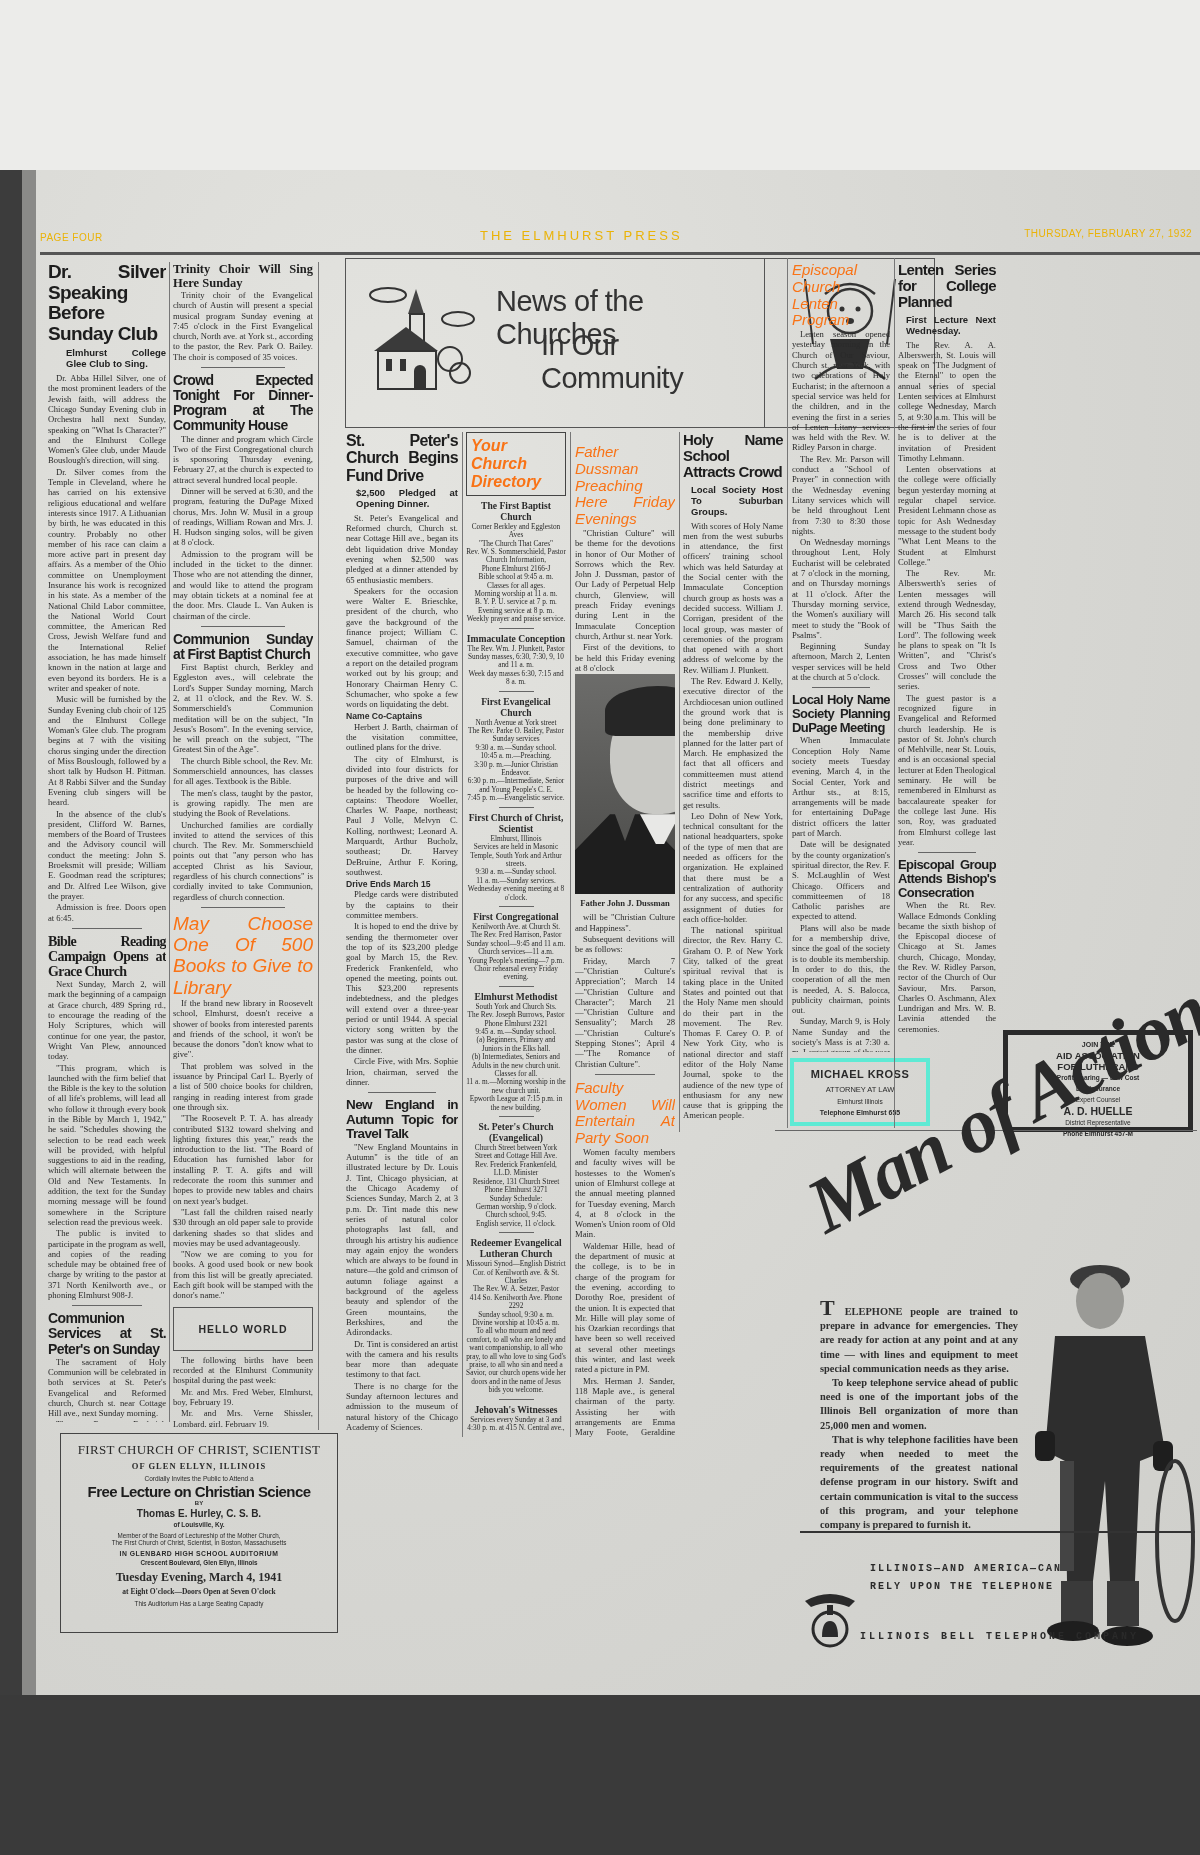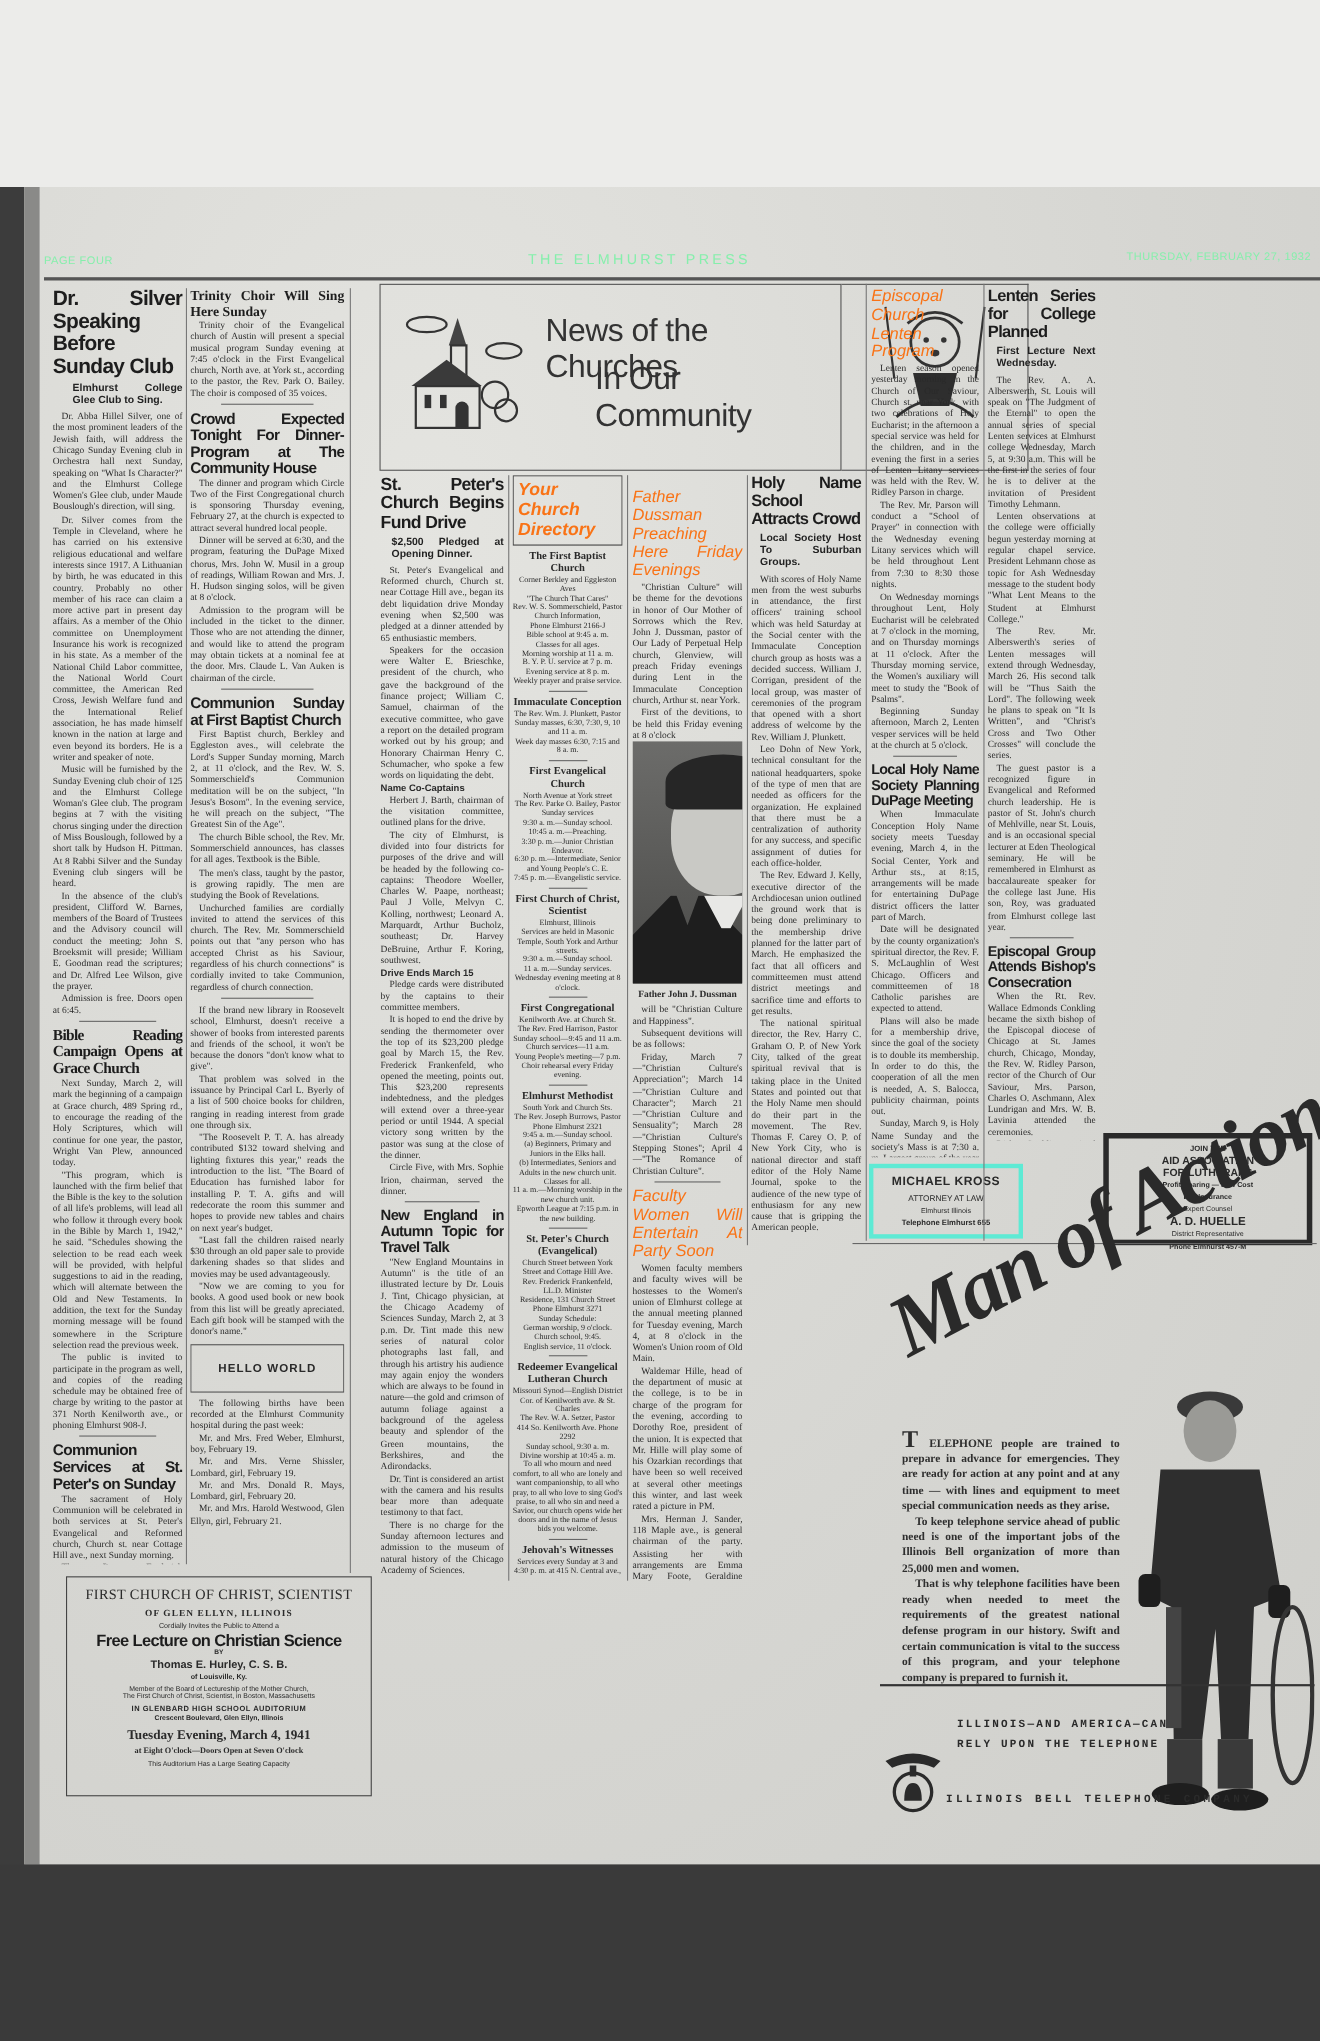--- a/index.html
+++ b/index.html
@@ -8,21 +8,21 @@
 
   .page {
     position: absolute; left: 22px; top: 170px; width: 1178px; height: 1525px;
     background: #dcdcd8;
     background-image: radial-gradient(ellipse at 30% 20%, #e4e4e0 0%, #d6d6d2 60%, #cfcfcb 100%);
     border-left: 14px solid #8a8a88;
   }
   .top-band { position: absolute; left: 0; top: 0; width: 1200px; height: 170px; background: #ececea; }
   .bottom-band { position: absolute; left: 0; top: 1695px; width: 1200px; height: 160px; background: #3a3a3a; }
 
-  .masthead { position: absolute; left: 40px; top: 228px; width: 1160px; height: 22px; font-family: "Liberation Sans", sans-serif; color: #86efac; }
+  .masthead { position: absolute; left: 40px; top: 228px; width: 1160px; height: 22px; font-family: "Liberation Sans", sans-serif; color: #eab308; }
   .masthead .left { position: absolute; left: 0; top: 4px; font-size: 10px; letter-spacing: 0.5px; }
   .masthead .center { position: absolute; left: 440px; top: 0; font-size: 13px; letter-spacing: 3px; }
   .masthead .right { position: absolute; right: 8px; top: 0; font-size: 10px; letter-spacing: 0.5px; }
   .rule-top { position: absolute; left: 40px; top: 252px; width: 1160px; height: 3px; background: #555; }
 
   .col { position: absolute; font-size: 8.6px; line-height: 10.3px; text-align: justify; overflow: hidden; }
   .col p { text-indent: 8px; margin-bottom: 1px; }
   .vrule { position: absolute; width: 1px; background: #777; }
 
   .hd-cond { font-family: "Liberation Sans", sans-serif; font-weight: bold; font-stretch: condensed; letter-spacing: -0.6px; color: #1d1d1d; line-height: 1.08; }
@@ -127,20 +127,21 @@
   <div class="sep"></div>
   <div>
     <div class="hd-cond" style="font-size:14px;">Communion Sunday at First Baptist Church</div>
     <p>First Baptist church, Berkley and Eggleston aves., will celebrate the Lord's Supper Sunday morning, March 2, at 11 o'clock, and the Rev. W. S. Sommerschield's Communion meditation will be on the subject, "In Jesus's Bosom". In the evening service, he will preach on the subject, "The Greatest Sin of the Age".</p>
     <p>The church Bible school, the Rev. Mr. Sommerschield announces, has classes for all ages. Textbook is the Bible.</p>
     <p>The men's class, taught by the pastor, is growing rapidly. The men are studying the Book of Revelations.</p>
     <p>Unchurched families are cordially invited to attend the services of this church. The Rev. Mr. Sommerschield points out that "any person who has accepted Christ as his Saviour, regardless of his church connections" is cordially invited to take Communion, regardless of church connection.</p>
   </div>
   <div class="sep"></div>
   <div>
+    <div class="hd-ital" style="font-size:19px;">May Choose One Of 500 Books to Give to Library</div>
     <p>If the brand new library in Roosevelt school, Elmhurst, doesn't receive a shower of books from interested parents and friends of the school, it won't be because the donors "don't know what to give".</p>
     <p>That problem was solved in the issuance by Principal Carl L. Byerly of a list of 500 choice books for children, ranging in reading interest from grade one through six.</p>
     <p>"The Roosevelt P. T. A. has already contributed $132 toward shelving and lighting fixtures this year," reads the introduction to the list. "The Board of Education has furnished labor for installing P. T. A. gifts and will redecorate the room this summer and hopes to provide new tables and chairs on next year's budget.</p>
     <p>"Last fall the children raised nearly $30 through an old paper sale to provide darkening shades so that slides and movies may be used advantageously.</p>
     <p>"Now we are coming to you for books. A good used book or new book from this list will be greatly apreciated. Each gift book will be stamped with the donor's name."</p>
   </div>
   <div style="border:1px solid #555; text-align:center; margin:6px 0 4px; padding:16px 0; font-family:'Liberation Sans',sans-serif; font-weight:bold; font-size:10.5px; letter-spacing:1px;">
     <span>HELLO WORLD</span>
   </div>
   <div>
@@ -363,22 +364,22 @@
   </div>
 
 </div>
 <div class="vrule" style="left:679px; top:432px; height:700px;"></div>
 
 <div class="col" style="left:683px; top:432px; width:100px; height:690px;">
   <div>
     <div class="hd-cond" style="font-size:15px;">Holy Name School Attracts Crowd</div>
     <div class="subhd" style="margin-left:8px;">Local Society Host To Suburban Groups.</div>
     <p>With scores of Holy Name men from the west suburbs in attendance, the first officers' training school which was held Saturday at the Social center with the Immaculate Conception church group as hosts was a decided success. William J. Corrigan, president of the local group, was master of ceremonies of the program that opened with a short address of welcome by the Rev. William J. Plunkett.</p>
+    <p>The Rev. Edward J. Kelly, executive director of the Archdiocesan union outlined the ground work that is being done preliminary to the membership drive planned for the latter part of March. He emphasized the fact that all officers and committeemen must attend district meetings and sacrifice time and efforts to get results.</p>
     <p>Leo Dohn of New York, technical consultant for the national headquarters, spoke of the type of men that are needed as officers for the organization. He explained that there must be a centralization of authority for any success, and specific assignment of duties for each office-holder.</p>
-    <p>The Rev. Edward J. Kelly, executive director of the Archdiocesan union outlined the ground work that is being done preliminary to the membership drive planned for the latter part of March. He emphasized the fact that all officers and committeemen must attend district meetings and sacrifice time and efforts to get results.</p>
     <p>The national spiritual director, the Rev. Harry C. Graham O. P. of New York City, talked of the great spiritual revival that is taking place in the United States and pointed out that the Holy Name men should do their part in the movement. The Rev. Thomas F. Carey O. P. of New York City, who is national director and staff editor of the Holy Name Journal, spoke to the audience of the new type of enthusiasm for any new cause that is gripping the American people.</p>
     <p>Eleven classrooms of Immaculate Conception school were turned over to the men for instruction purposes. The meeting was closed with benediction of the Blessed Sacrament with the Rev. Father Kelly and the Rev. Father Oliver of Mayslake assisting Father Plunkett.</p>
 
   </div>
 
 </div>
 <div class="vrule" style="left:787px; top:258px; height:870px;"></div>
 
 <div class="col" style="left:792px; top:262px; width:98px; height:790px;">
   <div>

